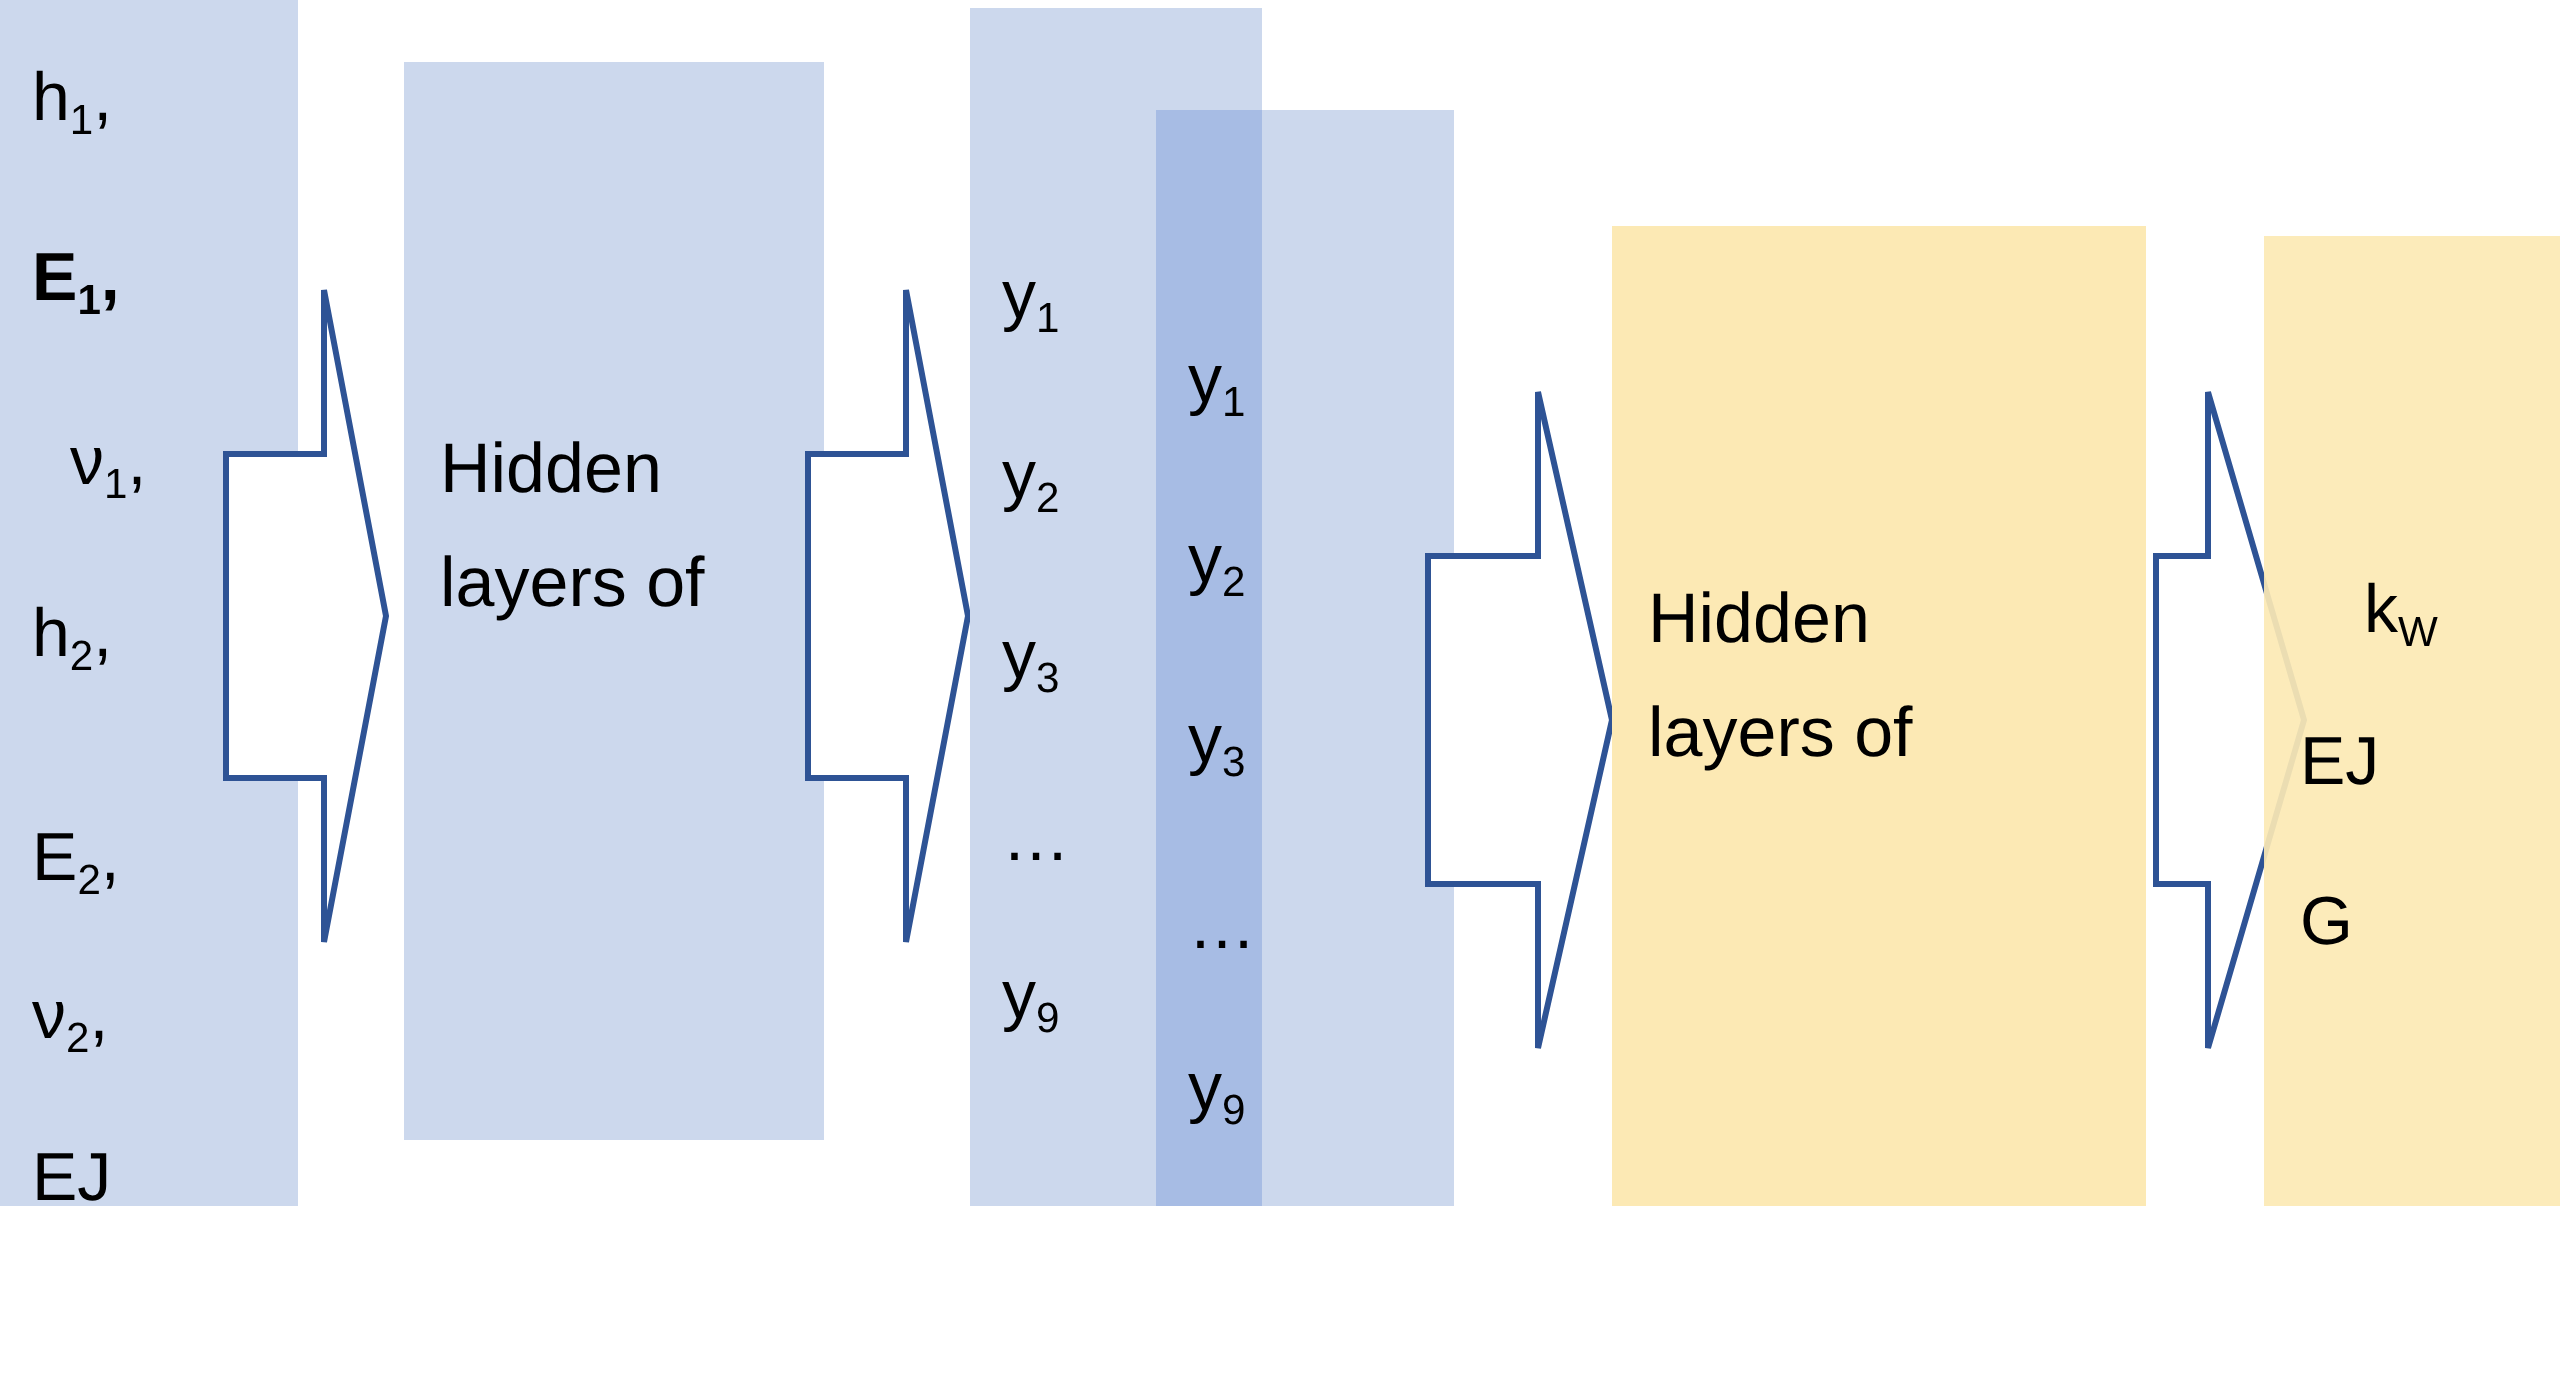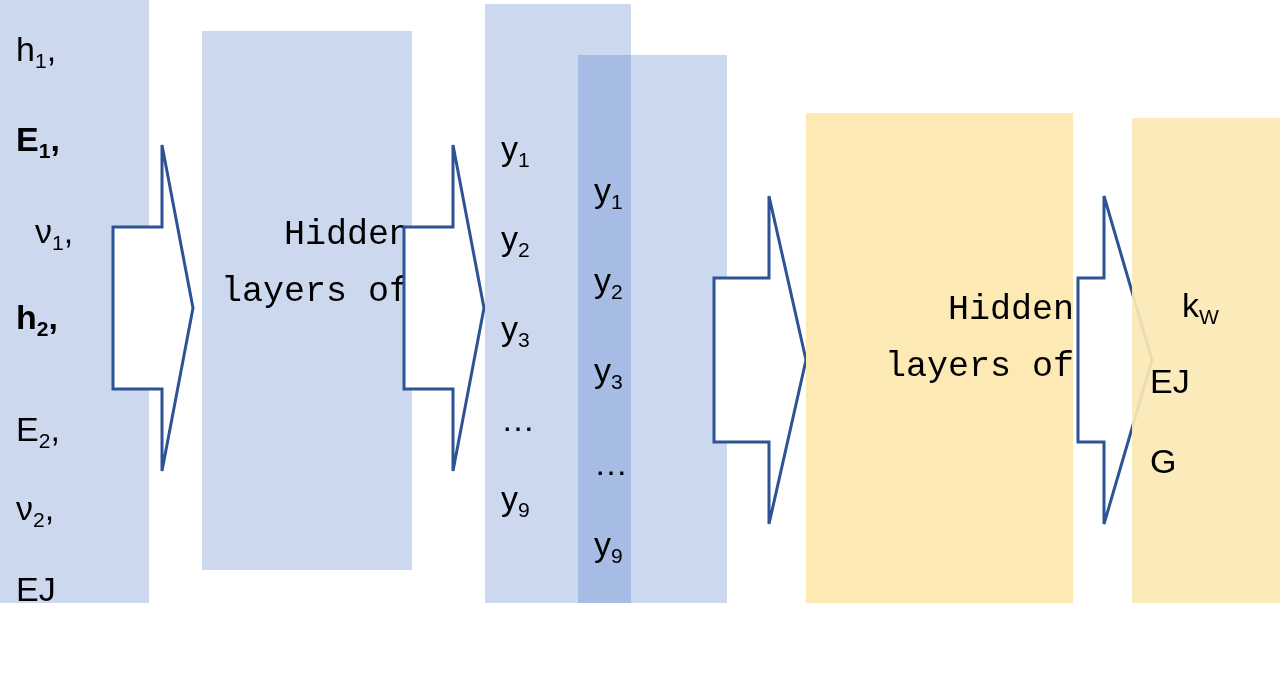--- a/index.html
+++ b/index.html
@@ -49,23 +49,22 @@
     position: relative;
     top: 0.32em;
     line-height: 1;
   }
 
   .box-label {
     position: absolute;
     color: #000000;
     font-size: 35px;
     line-height: 1.62;
-    text-align: right;
+    text-align: left;
     white-space: nowrap;
-    font-family: Liberation Mono, monospace;
   }
   .box-label .ln { display: block; }
 
   
   .arrow {
     position: absolute;
   }
   .arrow svg { display: block; overflow: visible; }
 </style>
 </head>
@@ -77,21 +76,21 @@
 
   <div class="col-text" style="left:16px; top:32px;">
     <span>h</span><sub>1</sub><span>,</span>
   </div>
   <div class="col-text" style="left:16px; top:122px;font-weight:bold;">
     <span>E</span><sub>1</sub><span>,</span>
   </div>
   <div class="col-text" style="left:16px; top:214px;margin-left:19px;">
     <span>ν</span><sub>1</sub><span>,</span>
   </div>
-  <div class="col-text" style="left:16px; top:300px;font-weight:bold;">
+  <div class="col-text" style="left:16px; top:300px;">
     <span>h</span><sub>2</sub><span>,</span>
   </div>
   <div class="col-text" style="left:16px; top:412px;">
     <span>E</span><sub>2</sub><span>,</span>
   </div>
   <div class="col-text" style="left:16px; top:491px;">
     <span>ν</span><sub>2</sub><span>,</span>
   </div>
   <div class="col-text" style="left:16px; top:572px;">
     <span>EJ</span><sub></sub><span></span>

